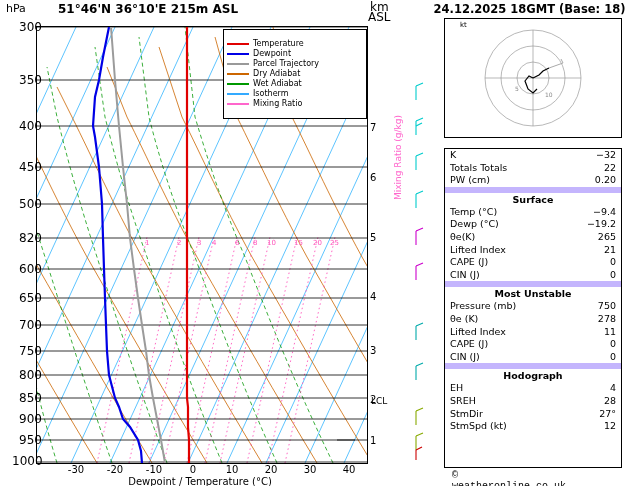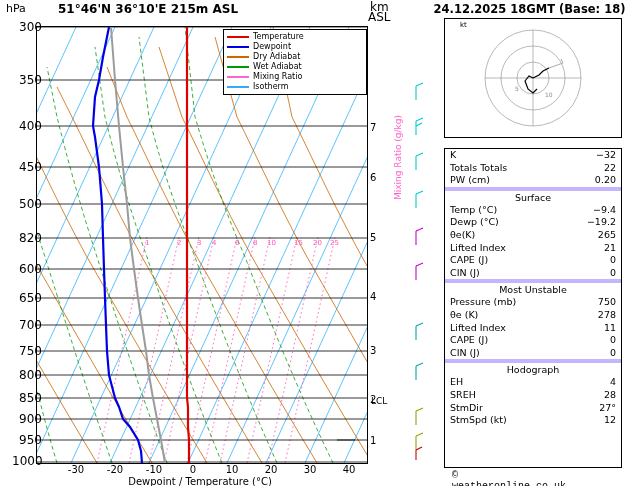--- a/index.html
+++ b/index.html
@@ -15,36 +15,36 @@
   .plotbox{position:absolute;left:36px;top:26px;width:330px;height:436px;border:1px solid #000;overflow:hidden;background:#fff;}
   .plot-inner{position:absolute;left:0;top:0;width:100%;height:100%;}
 
   .ylabel{position:absolute;right:368px;font-size:12px;color:#000;transform:translateY(-50%);text-align:right;width:30px;}
   .xlabel{position:absolute;top:464px;font-size:10px;color:#000;transform:translateX(-50%);}
   .kmlabel{position:absolute;left:370px;font-size:10px;color:#000;transform:translateY(-50%);}
   #xaxis-title{position:absolute;left:200px;top:476px;font-size:10px;color:#000;transform:translateX(-50%);}
   #mixing-ratio-axis{position:absolute;left:393px;top:200px;font-size:9px;color:#ff66cc;transform:rotate(-90deg);transform-origin:left top;white-space:nowrap;}
 
   
-  #legend{position:absolute;left:223px;top:29px;width:136px;background:#fff;border:1px solid #000;padding:2px 3px;font-size:8px;line-height:10px;}
+  #legend{position:absolute;left:223px;top:29px;width:136px;background:#fff;border:1px solid #000;padding:9px 3px;font-size:8px;line-height:10px;}
   #legend .row{display:flex;align-items:center;height:10px;}
   #legend .sw{width:22px;height:0;border-top-width:2px;border-top-style:solid;margin-right:4px;}
 
   
   #wind-strip{position:absolute;left:404px;top:26px;width:24px;height:436px;}
 
   
   #right-col{position:absolute;left:430px;top:0;width:199px;height:486px;}
   #date-title{position:absolute;left:0;top:2px;width:199px;font-size:11.5px;font-weight:bold;color:#000;text-align:center;}
   #hodo-box{position:absolute;left:14px;top:18px;width:176px;height:118px;border:1px solid #000;background:#fff;}
   #hodo-kt{position:absolute;left:4px;top:2px;font-size:7px;color:#000;padding-left:11px;}
 
   #info-box{position:absolute;left:14px;top:148px;width:176px;height:318px;border:1px solid #000;background:#fff;font-size:9.5px;}
   .info-row{display:flex;justify-content:space-between;padding:0 5px;line-height:12.6px;height:12.6px;}
-  .info-sec{text-align:center;font-weight:normal;line-height:13px;border-top:4px solid #c4b5fd;}
+  .info-sec{text-align:center;font-weight:bold;line-height:13px;border-top:6px solid #c4b5fd;}
   .info-k{white-space:nowrap;}
   .info-v{white-space:nowrap;}
 
   #credit{position:absolute;left:452px;top:470px;font-size:10px;color:#000;}
   .copy{font-family:Liberation Mono, monospace;}
 </style>
 </head>
 <body>
 
 <div class="root">
@@ -151,34 +151,38 @@
     <div id="legend">
       <div class="row">
           <span class="sw" style="border-top-color:#e00000"></span>
           <span>Temperature</span>
         </div>
       <div class="row">
           <span class="sw" style="border-top-color:#0000e6"></span>
           <span>Dewpoint</span>
         </div>
       <div class="row">
+          <span class="sw" style="border-top-color:#999999"></span>
+          <span>Parcel Trajectory</span>
+        </div>
+      <div class="row">
           <span class="sw" style="border-top-color:#cc6600"></span>
           <span>Dry Adiabat</span>
         </div>
       <div class="row">
           <span class="sw" style="border-top-color:#009900"></span>
           <span>Wet Adiabat</span>
         </div>
       <div class="row">
+          <span class="sw" style="border-top-color:#33aaff"></span>
+          <span>Isotherm</span>
+        </div>
+      <div class="row">
           <span class="sw" style="border-top-color:#ff66cc"></span>
           <span>Mixing Ratio</span>
-        </div>
-      <div class="row">
-          <span class="sw" style="border-top-color:#33aaff"></span>
-          <span>Isotherm</span>
         </div>
     </div>
 
     <div class="ylabel" style="top:27px">300</div>
     <div class="ylabel" style="top:80px">350</div>
     <div class="ylabel" style="top:126px">400</div>
     <div class="ylabel" style="top:167px">450</div>
     <div class="ylabel" style="top:204px">500</div>
     <div class="ylabel" style="top:238px">820</div>
     <div class="ylabel" style="top:269px">600</div>

